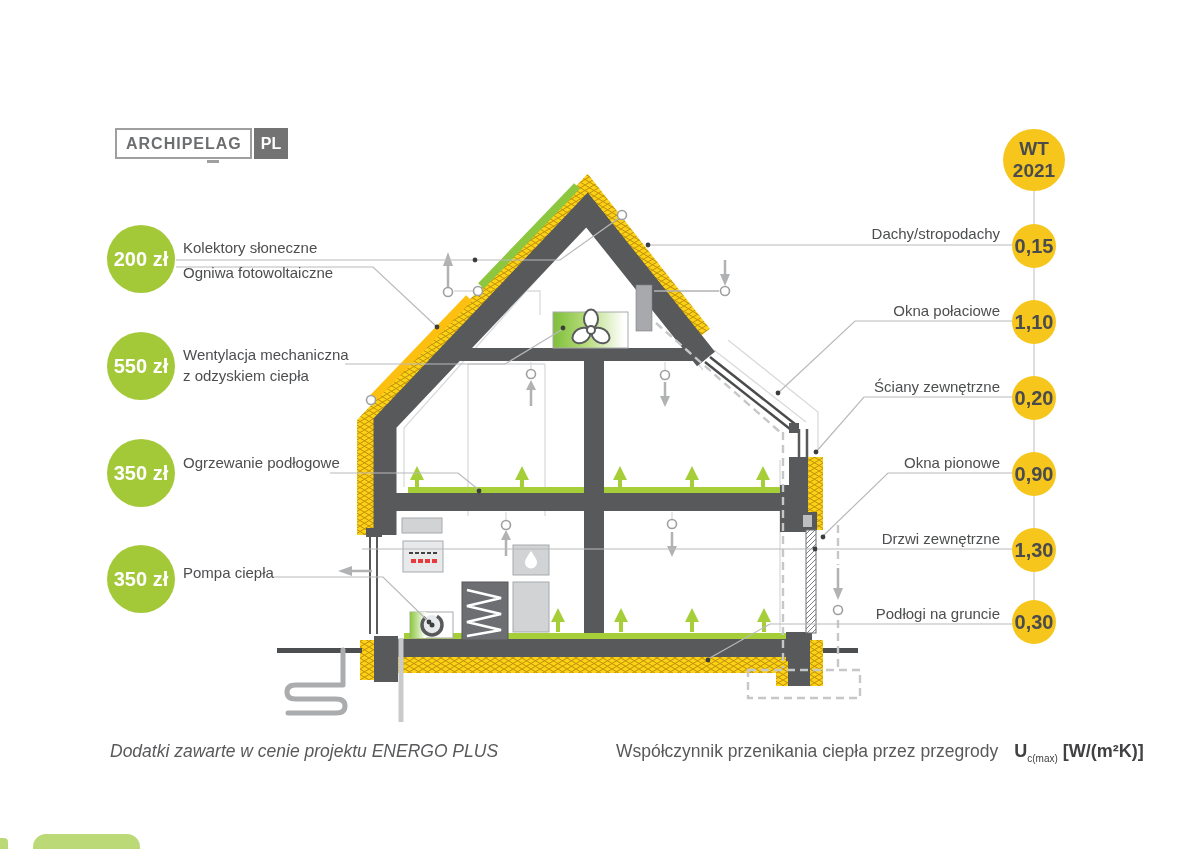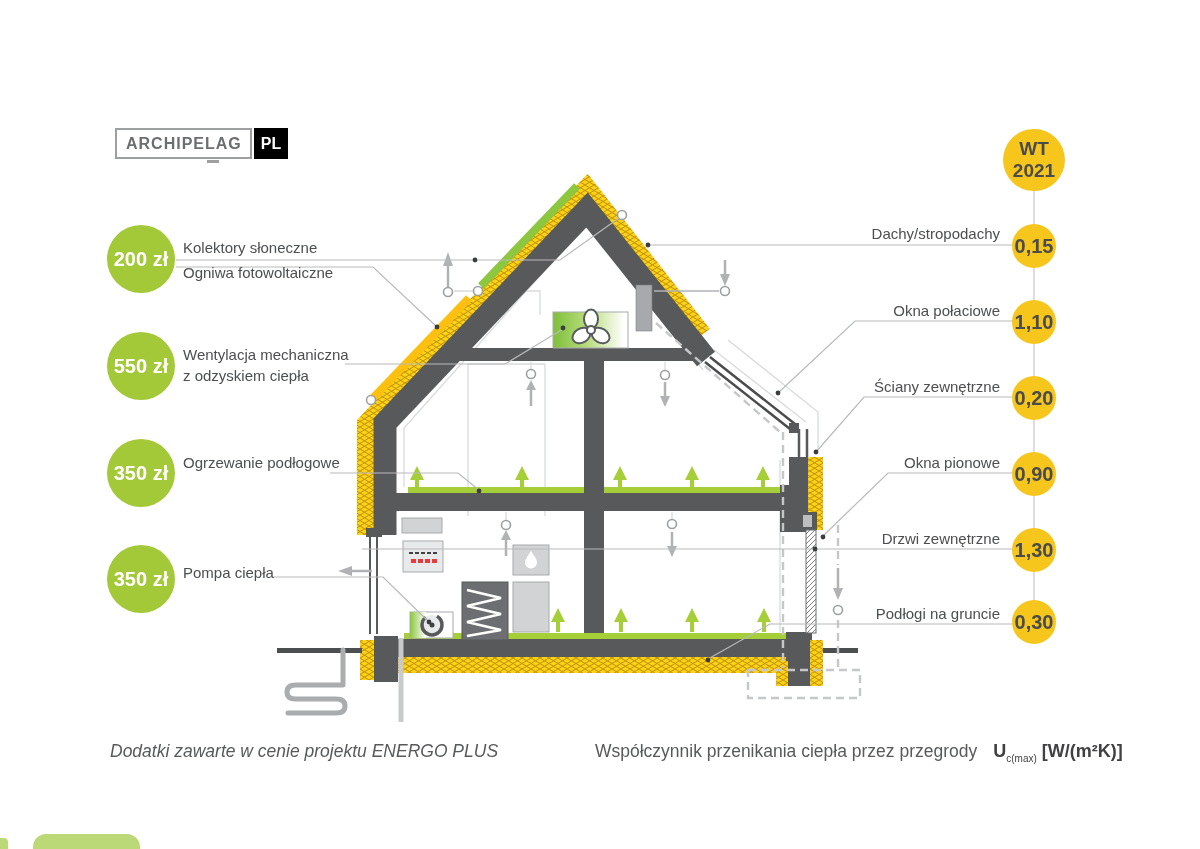--- a/index.html
+++ b/index.html
@@ -7,27 +7,27 @@
   #stage{position:relative;width:1200px;height:849px;background:#fff;overflow:hidden;margin-top:20px;}
   svg text{font-family:"Liberation Sans","DejaVu Sans",sans-serif;}
   .lbl{font-size:15px;fill:#4d4e50;}
   .price{font-size:20px;font-weight:bold;fill:#ffffff;}
   .uval{font-size:20px;font-weight:bold;fill:#4a4b4d;}
   .wt{font-size:19px;font-weight:bold;fill:#4a4b4d;}
   
   .archi{position:absolute;left:115px;top:108px;display:flex;align-items:stretch;}
   .archi .box{border:2px solid #9d9fa1;background:#fff;color:#6d6e70;font-weight:bold;
     font-size:16px;letter-spacing:1px;padding:3px 8px 3px 9px;line-height:21px;}
-  .archi .pl{background:#000000;color:#fff;font-weight:bold;font-size:16px;
+  .archi .pl{background:#737373;color:#fff;font-weight:bold;font-size:16px;
     padding:5px 7px;line-height:21px;margin-left:2px;}
   .archi .tab{position:absolute;left:92px;bottom:-4px;width:12px;height:3px;background:#9d9fa1;}
   
   .cap{position:absolute;top:721px;font-size:17.5px;color:#58595b;}
   .cap-left{left:110px;font-style:italic;}
-  .cap-right{left:595px;display:flex;align-items:baseline;}
+  .cap-right{left:616px;display:flex;align-items:baseline;}
   .formula{margin-left:16px;color:#414042;font-weight:bold;font-size:18px;white-space:nowrap;}
   .formula sub{font-size:10px;font-weight:normal;}
   
   .plans-badge{position:absolute;left:33px;top:814px;height:23px;border-radius:13px;
     background:#bcd977;display:flex;padding:16px 12px;font-size:16px;font-weight:bold;}
   .plans-badge .p1{color:#17453c;}
   .plans-badge .p2{color:#ffffff;}
   .plans-sliver{position:absolute;left:-9px;top:818px;width:17px;height:20px;border-radius:4px;background:#bcd977;}
 </style>
 </head>

